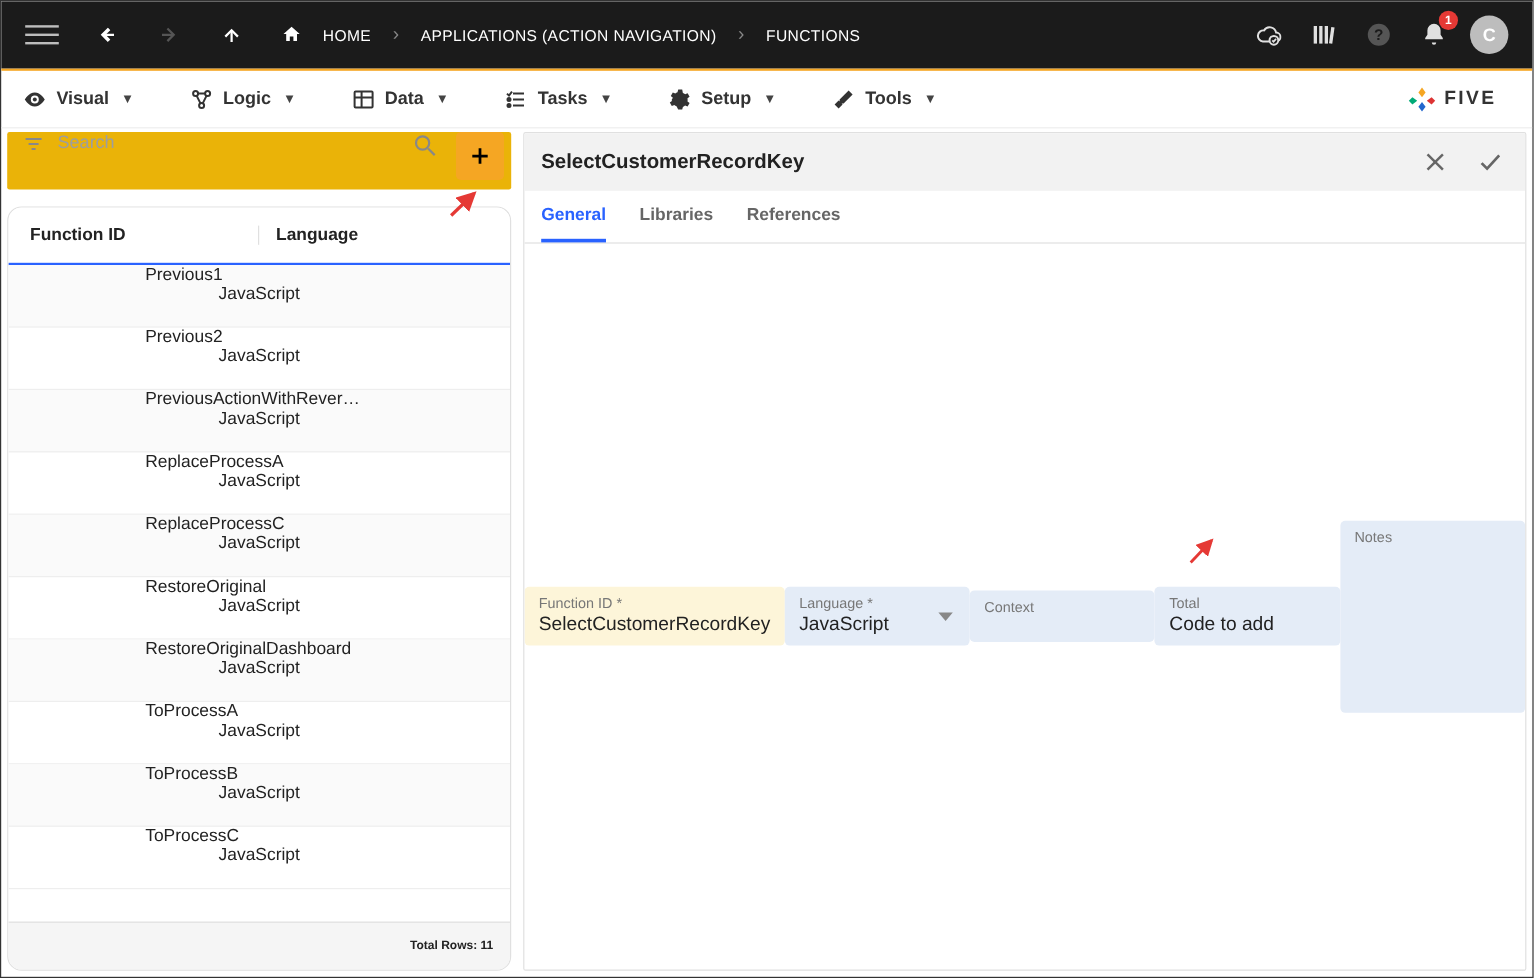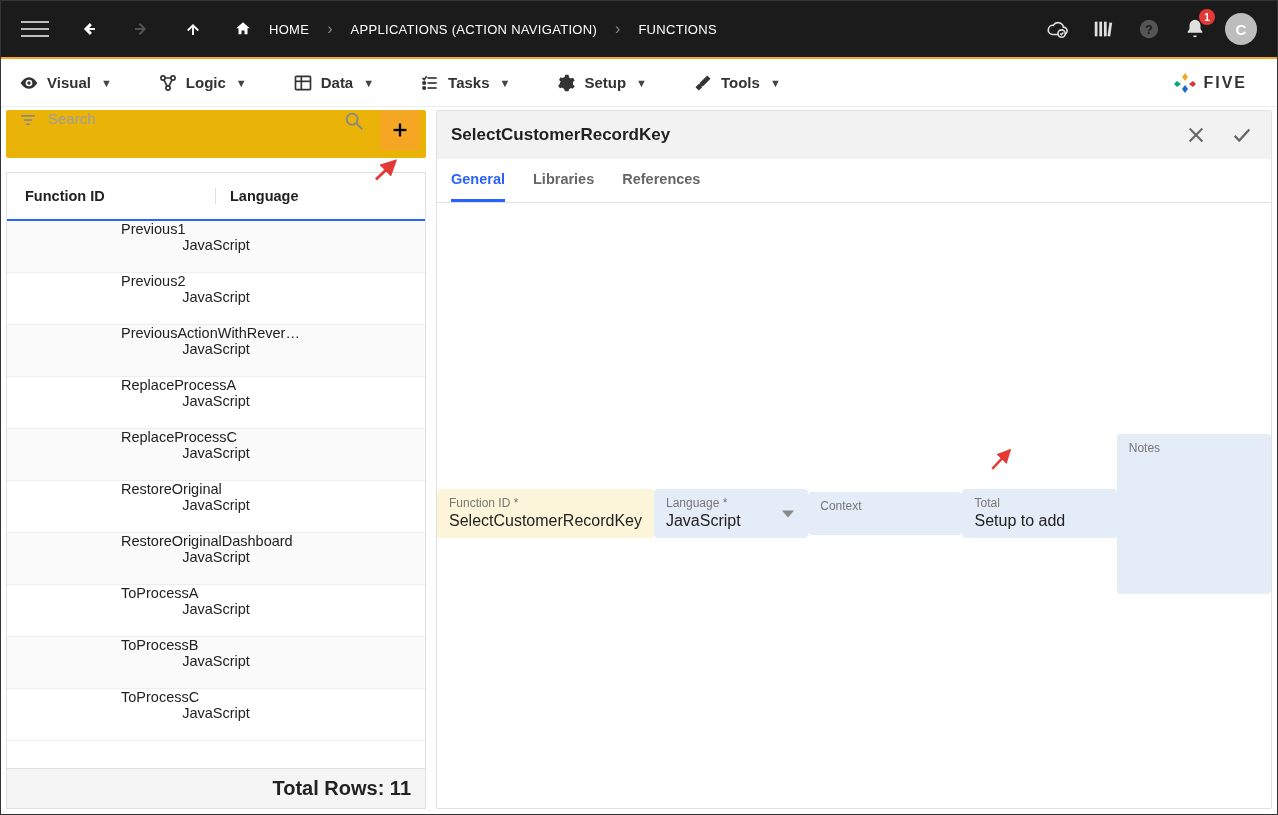--- a/index.html
+++ b/index.html
@@ -41,30 +41,30 @@
   .filter-icon { color:#888; width:24px; display:flex; justify-content:center;}
   .searchbar input { flex:1; border:none; background:transparent; outline:none; font-size:15px; color:#333; }
   .searchbar input::placeholder { color:#9e9e9e; }
   .search-icon { color:#888; width:36px; display:flex; justify-content:center; cursor:pointer;}
   .add-btn { width:40px; height:40px; background:#f5a623; border-radius:4px; display:flex; align-items:center; justify-content:center; cursor:pointer; }
   .add-btn svg { stroke:#000; }
   .red-arrow { position:absolute; bottom:-28px; right:24px; pointer-events:none;}
   .red-arrow svg { width:30px; height:30px; transform:rotate(5deg);}
 
   
-  .table-wrap { margin-top:14px; border:1px solid #e0e0e0; border-radius:0; flex:1; display:flex; flex-direction:column; overflow:hidden; }
+  .table-wrap { margin-top:14px; border:1px solid #e0e0e0; border-radius:12px; flex:1; display:flex; flex-direction:column; overflow:hidden; }
   .thead { display:flex; height:48px; align-items:center; border-bottom:2px solid #2962ff; background:#fff; font-weight:700; font-size:14.5px; color:#222; padding:0 18px;}
   .thead .col1 { width:190px; }
   .thead .col2 { flex:1; border-left:1px solid #e0e0e0; padding-left:14px;}
   .tbody { flex:1; overflow-y:auto; background:#fff;}
   .trow { display:flex; height:52px; align-items:center; padding:0 18px; border-bottom:1px solid #eee; cursor:pointer; font-size:14.5px;flex-direction:column;}
   .trow:nth-child(odd) { background:#fafafa; }
   .trow .c1 { width:190px; white-space:nowrap; overflow:hidden; text-overflow:ellipsis; }
   .trow .c2 { flex:1; }
-  .tfoot { height:40px; display:flex; align-items:center; justify-content:flex-end; padding:0 14px; font-weight:700; background:#f5f5f5; border-top:1px solid #e0e0e0; font-size:20px;}
+  .tfoot { height:40px; display:flex; align-items:center; justify-content:flex-end; padding:0 14px; font-weight:700; background:#f5f5f5; border-top:1px solid #e0e0e0; font-size:10px;}
 
   
   .tbody::-webkit-scrollbar { width:7px; }
   .tbody::-webkit-scrollbar-thumb { background:#9e9e9e; border-radius:4px; }
 
   
   .detail-head { background:#f2f2f2; height:48px; display:flex; align-items:center; padding:0 14px; }
   .detail-title { font-weight:700; font-size:17px; }
   .detail-actions { margin-left:auto; display:flex; gap:16px; }
   .detail-actions .act { width:30px; height:30px; display:flex; align-items:center; justify-content:center; cursor:pointer; color:#666;}
@@ -344,21 +344,21 @@
       <div class="field dropdown">
         <div class="lbl">Language *</div>
         <div class="val">JavaScript</div>
       </div>
       <div class="field" style="padding-bottom:20px;">
         <div class="lbl">Context</div>
         <div class="val placeholder"></div>
       </div>
       <div class="field">
         <div class="lbl">Total</div>
-        <div class="val">Setup to add</div>
+        <div class="val">Code to add</div>
       </div>
       <div class="field notes">
         <div class="lbl">Notes</div>
         <div class="val placeholder"></div>
       </div>
 
       <div class="form-arrow">
         <svg viewBox="0 0 24 24">
             <defs>
               <marker id="ah2" markerWidth="6" markerHeight="6" refX="5" refY="3" orient="auto">

